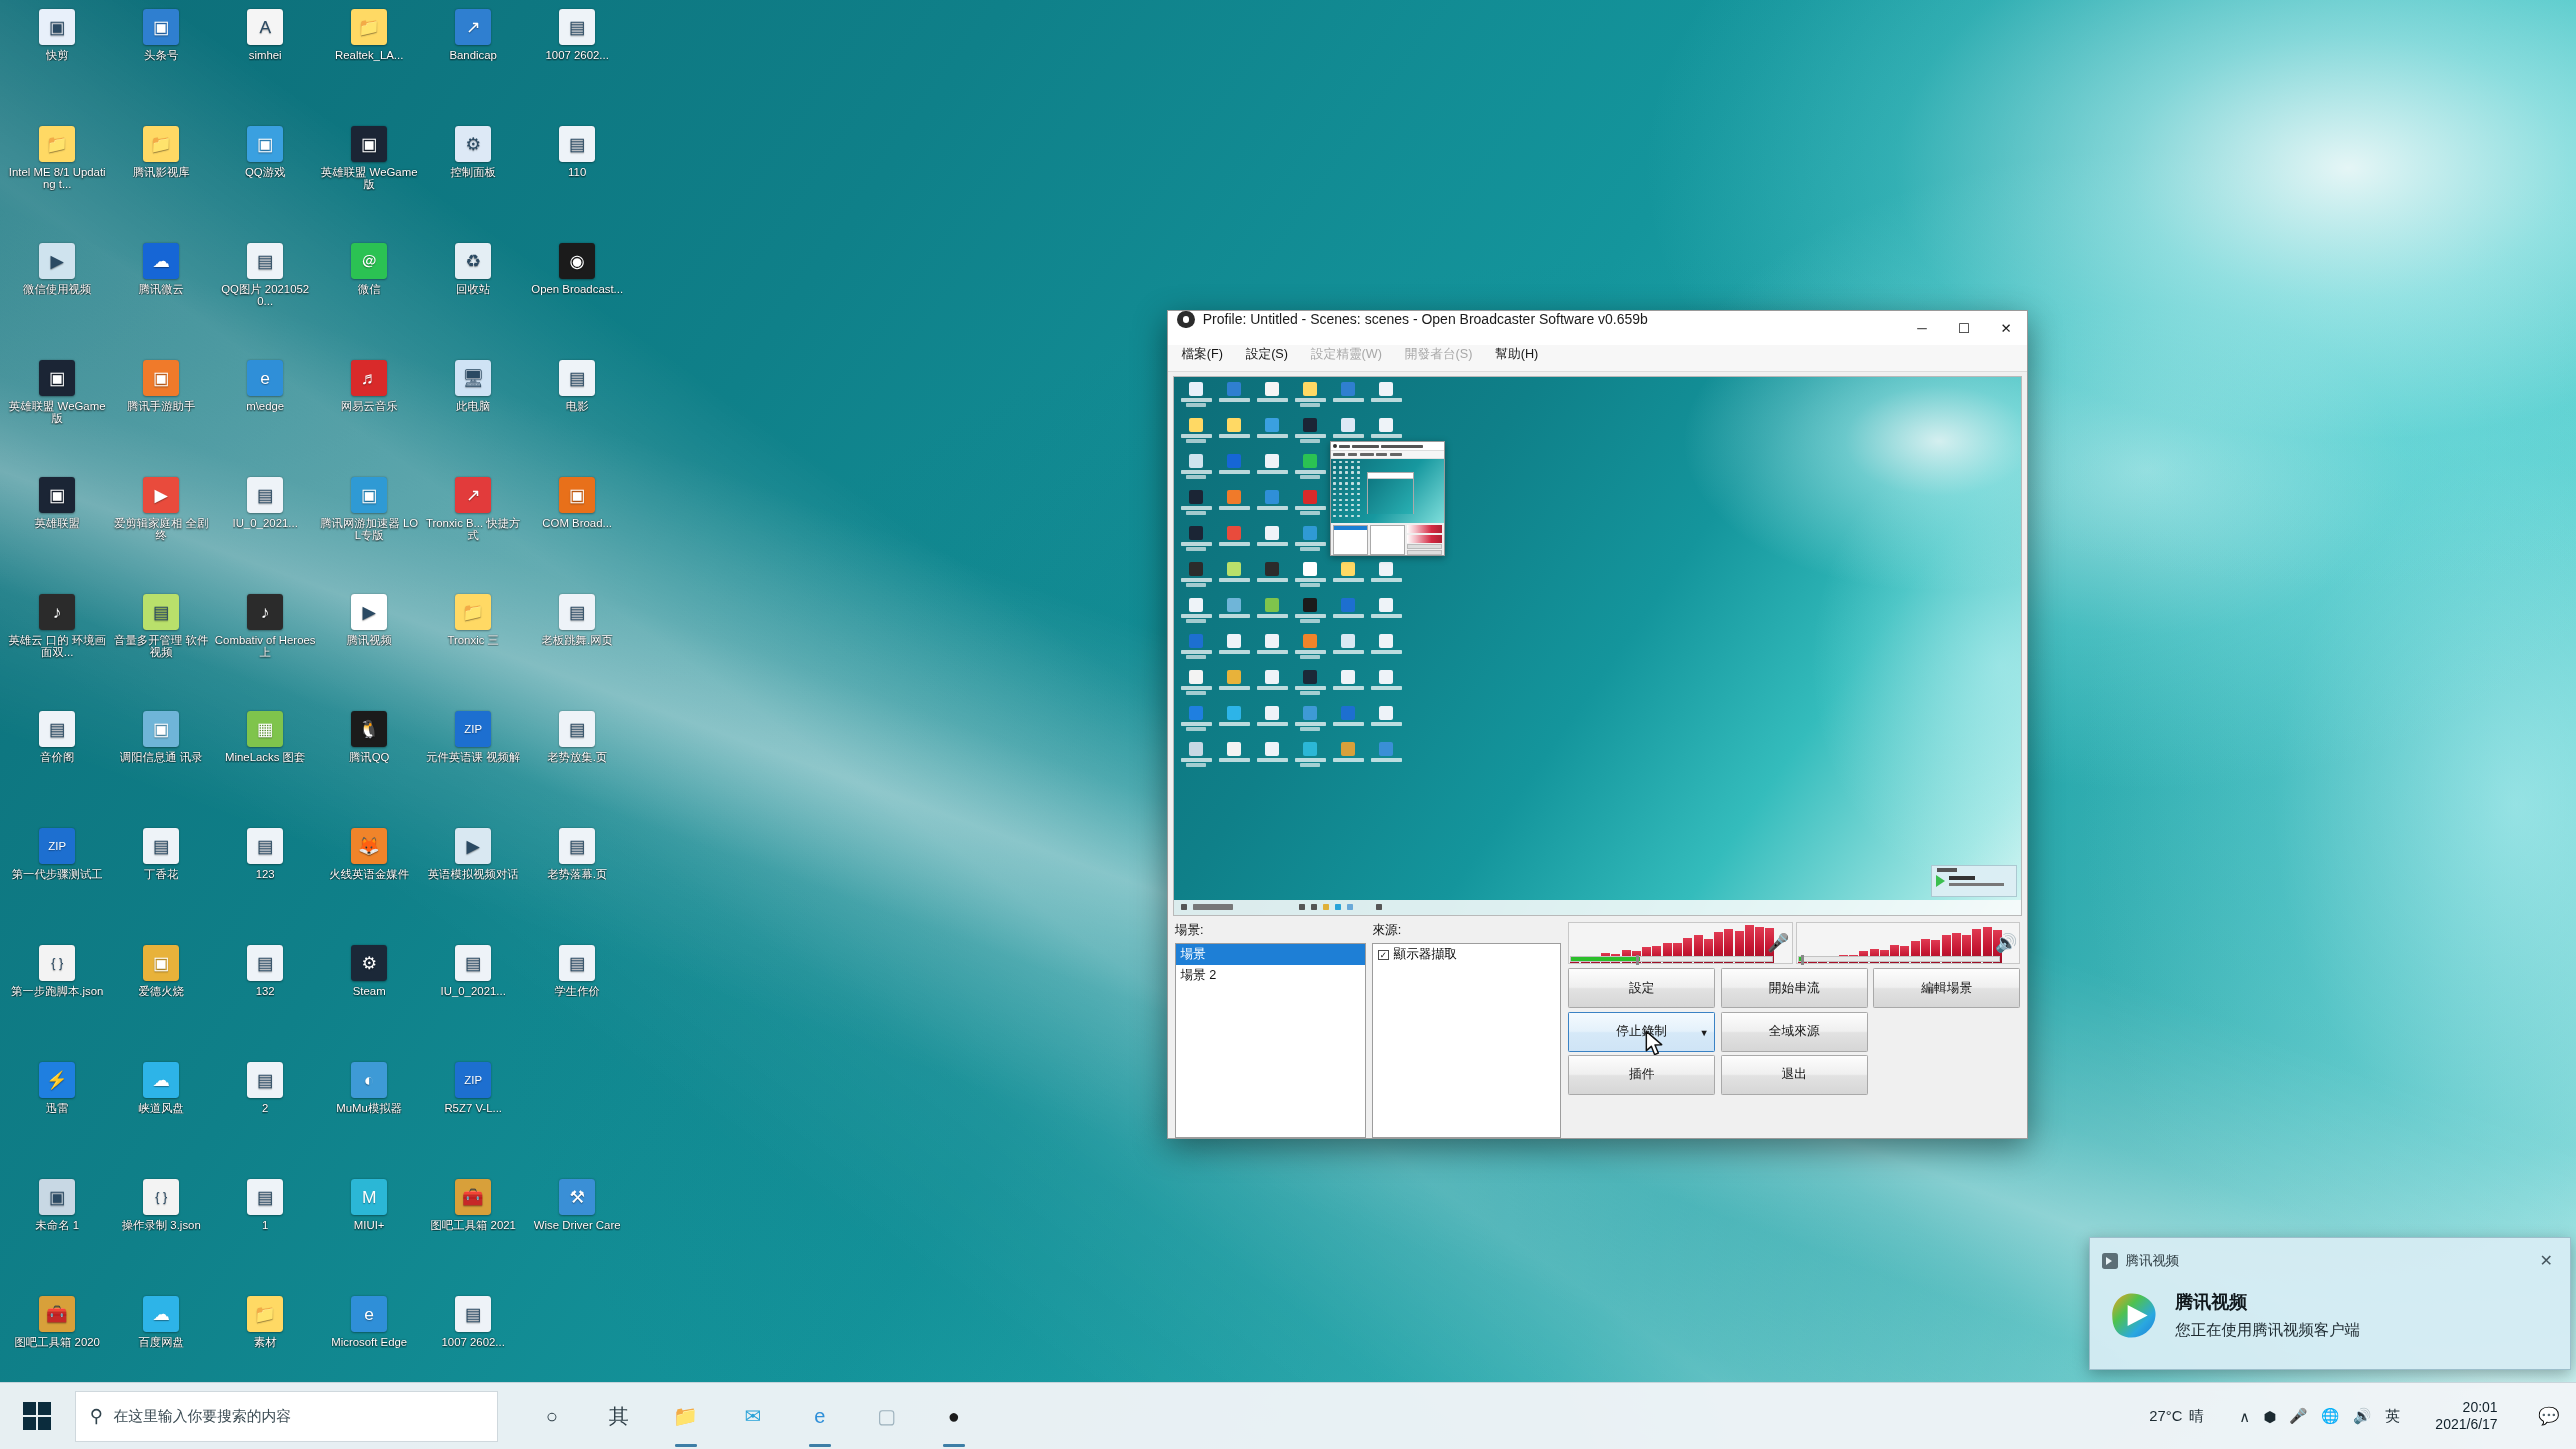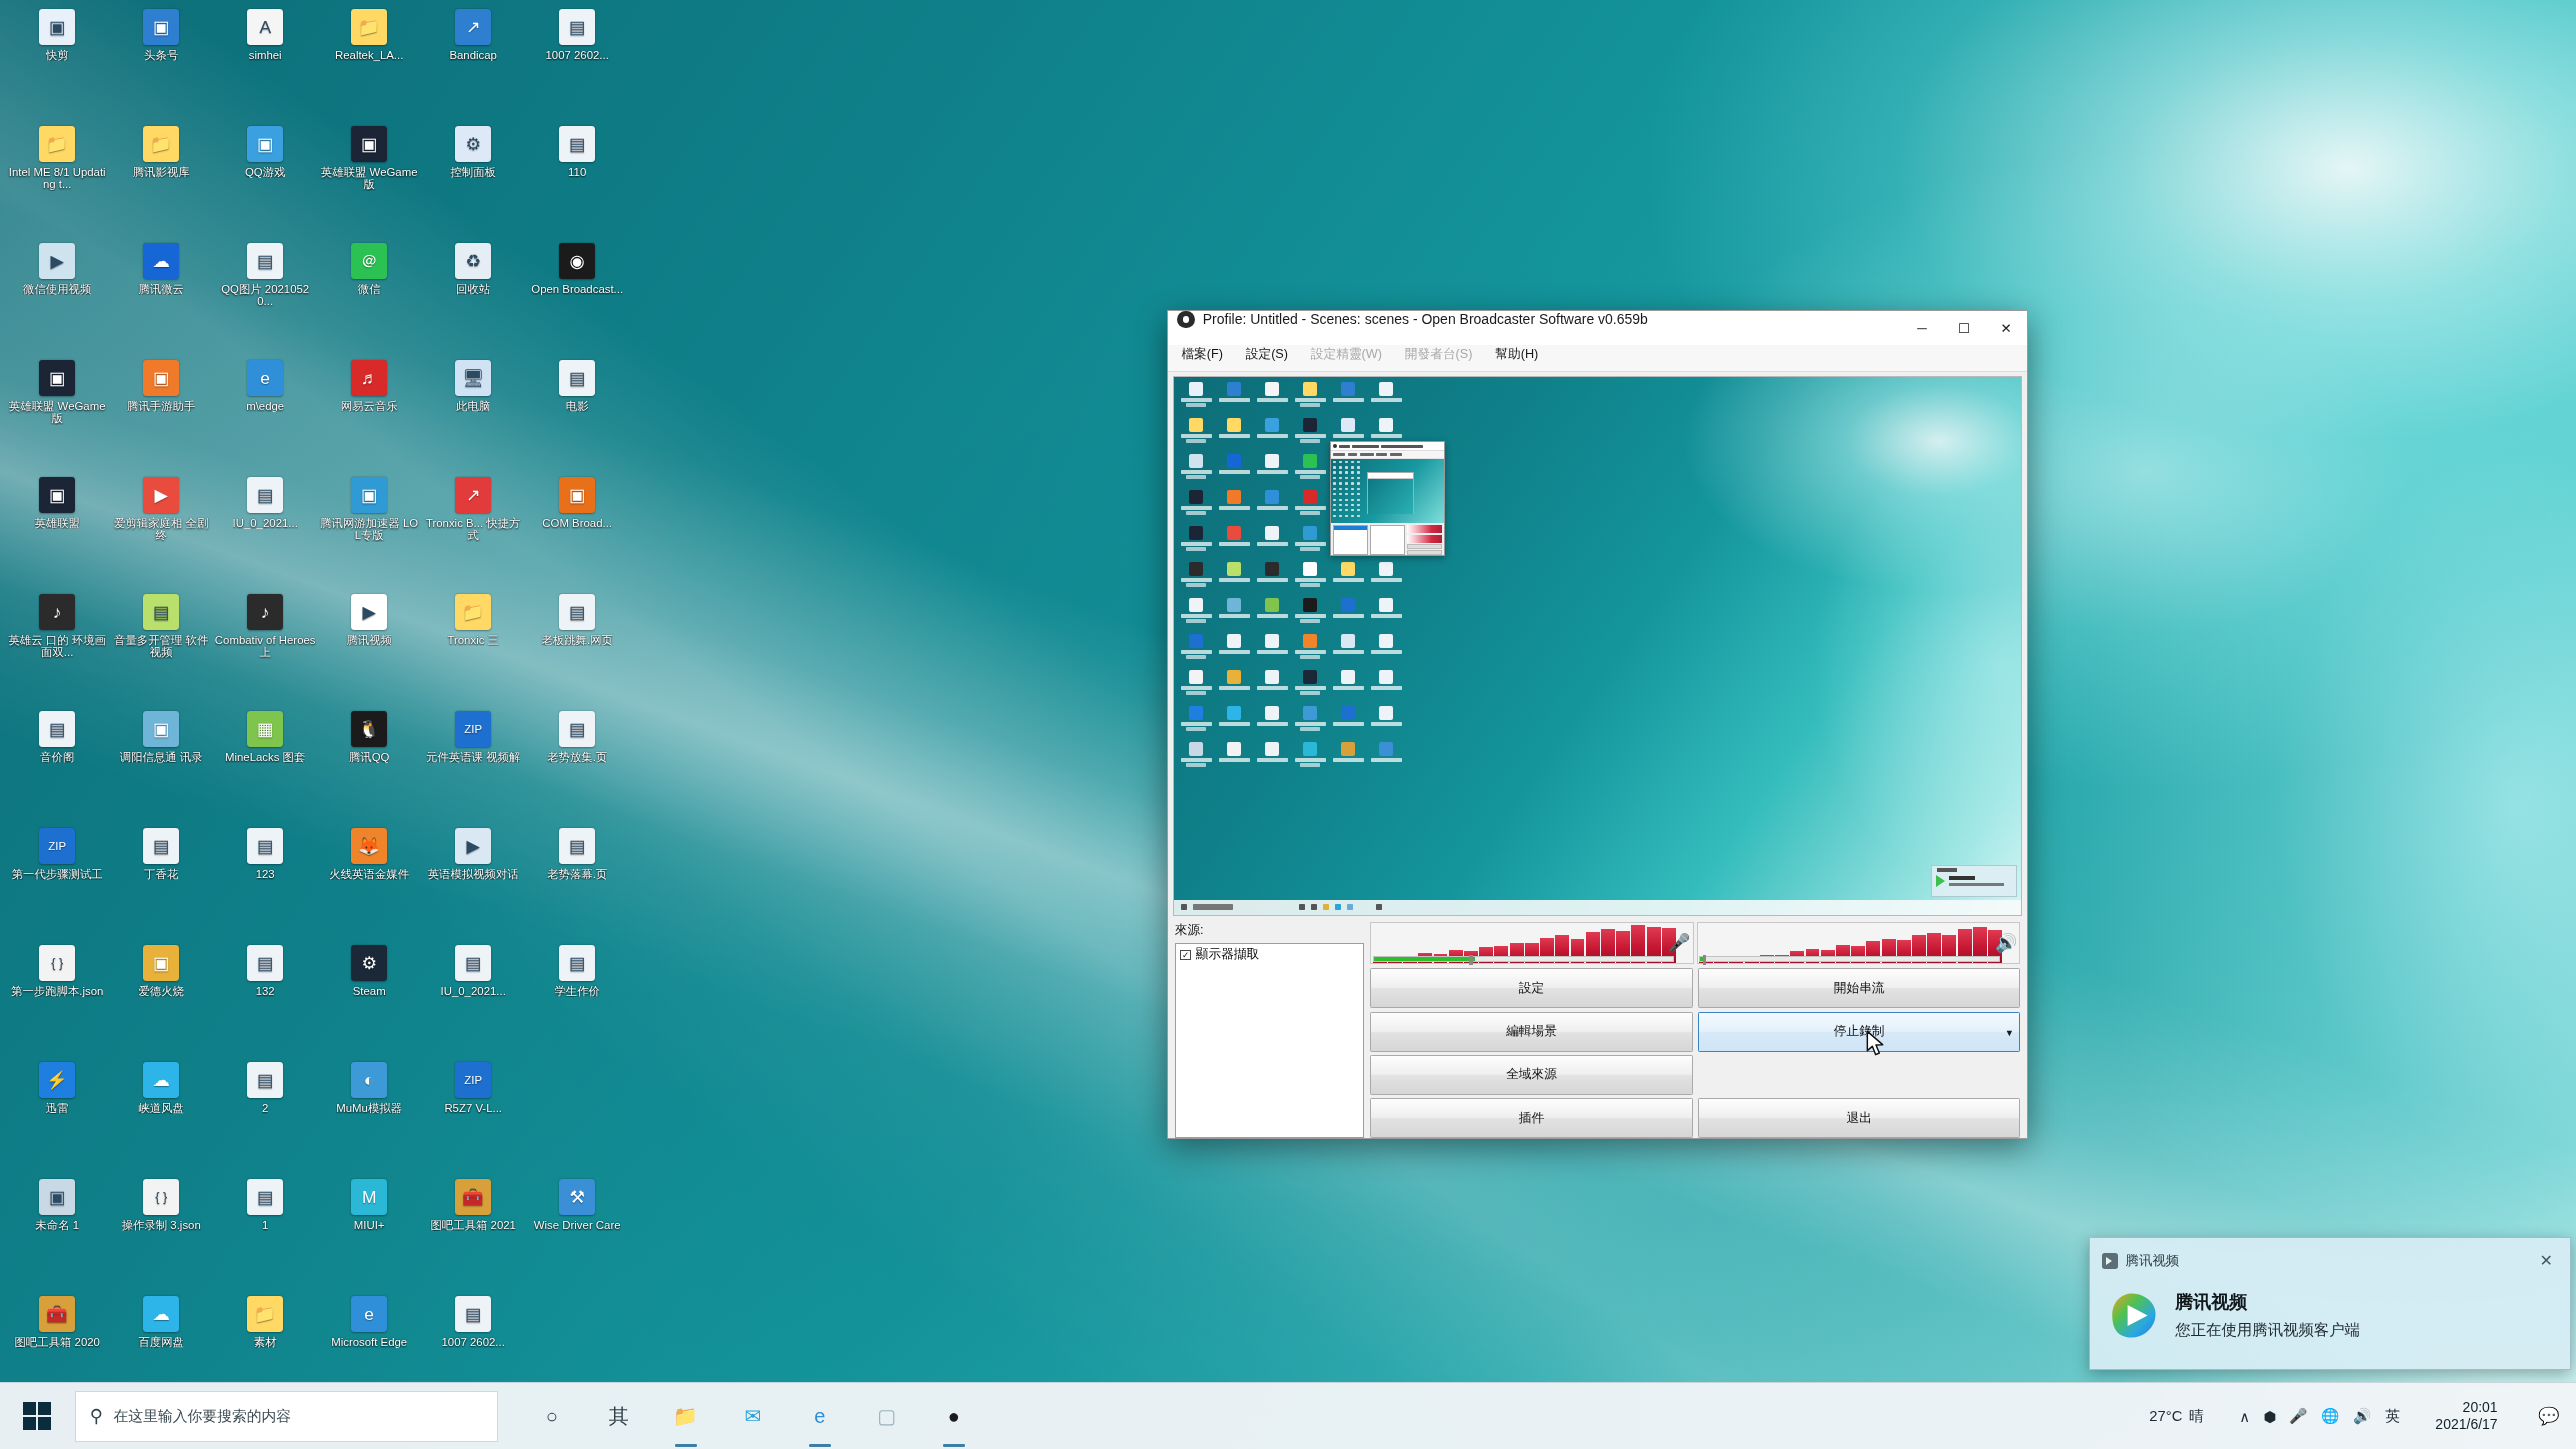--- a/index.html
+++ b/index.html
@@ -273,21 +273,21 @@
   .meter .slider {
     position: absolute; left: 1.3px; right: 19px; bottom: 1.3px; height: 6px;
     background: #e9e9e9; border: 0.7px solid #c2c2c2;
   }
   .meter .slider .fill { height: 100%; background: #2bbf2b; }
   .meter .slider .knob { position: absolute; top: -2px; width: 3.4px; height: 10px; background: #888; }
 
   #btn-grid {
     flex: 1 1 auto;
     display: grid;
-    grid-template-columns: 1fr 1fr;
+    grid-template-columns: 1fr 1fr 1fr;
     grid-template-rows: repeat(4, 1fr);
     gap: 3.4px 5.4px;
   }
   .obs-btn {
     background: linear-gradient(180deg, #fdfdfd 0%, #efefef 48%, #e2e2e2 52%, #d6d6d6 100%);
     border: 0.7px solid #a9a9a9;
     border-radius: 1.3px;
     font-size: 12.7px; color: #111;
     display: flex; align-items: center; justify-content: center;
     cursor: default; position: relative;
@@ -1132,20 +1132,27 @@
       <span class="tb" style="width:6px"></span>
       <span class="tb" style="width:6px;background:#e0b13a"></span>
       <span class="tb" style="width:6px;background:#2aa3d8"></span>
       <span class="tb" style="width:6px;background:#6aa9d8"></span>
       <span class="tb" style="width:6px;margin-left:17.4px"></span>
     </div>
   </div>
 
   <div id="obs-lower">
 
+    <div class="panel-col" id="scenes-col">
+      <div class="panel-label">場景:</div>
+      <div class="listbox" id="scenes-list">
+          <div class="listitem selected">場景</div>
+          <div class="listitem">場景 2</div>
+        </div>
+    </div>
 
     <div class="panel-col" id="sources-col">
       <div class="panel-label">來源:</div>
       <div class="listbox" id="sources-list">
           <div class="src-item">
             <span class="src-check">✓</span>
             <span>顯示器擷取</span>
           </div>
         </div>
     </div>

